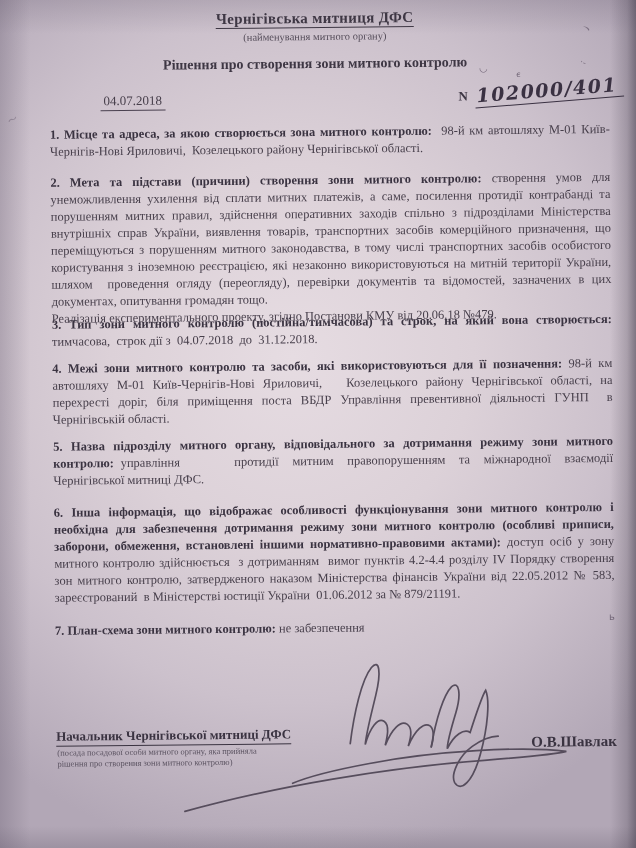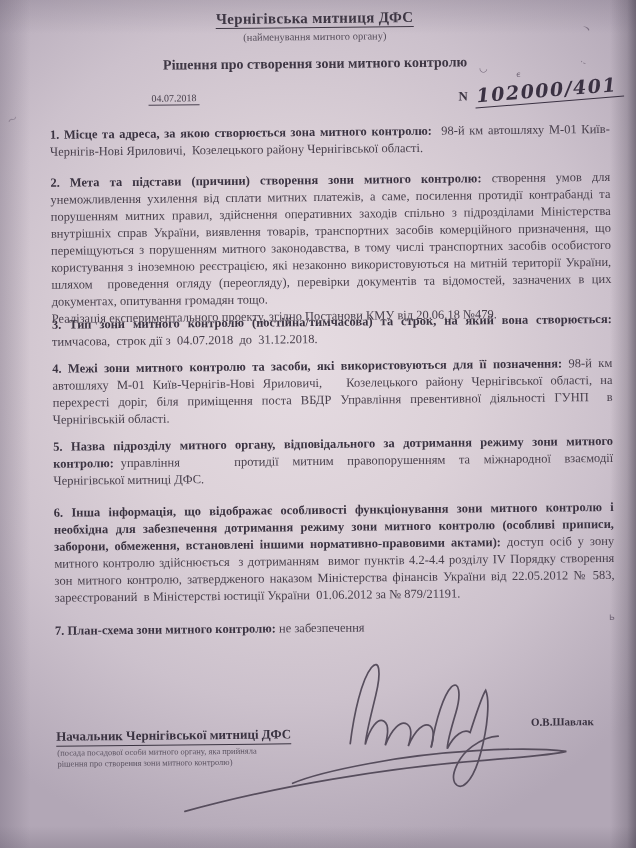--- a/index.html
+++ b/index.html
@@ -17,21 +17,21 @@
       linear-gradient(to top, rgba(80,72,88,0.22) 0px, rgba(80,72,88,0) 22px),
       radial-gradient(ellipse 75% 60% at 46% 42%, #e6dce2 0%, #dcd1d8 38%, #ccc1cc 68%, #b2a7b6 100%);
   }
   .content{position:absolute;inset:0;transform:rotate(-0.6deg);transform-origin:50% 40%;}
   .abs{position:absolute;}
   .center{left:0;right:0;text-align:center;}
   .org{top:10px;font-weight:bold;font-size:15px;letter-spacing:0.3px;color:#3e3744;}
   .org span{border-bottom:1.6px solid #3e3744;padding-bottom:1px;}
   .caption-sm{top:31px;font-size:10.5px;color:#554d5a;}
   .doc-title{top:56px;font-weight:bold;font-size:14px;color:#3e3744;}
-  .date{left:103px;top:91px;font-size:10px;border-bottom:1.2px solid #4a4150;padding:0 3px 1px 3px;margin-left:48px;}
+  .date{left:103px;top:91px;font-size:13px;border-bottom:1.2px solid #4a4150;padding:0 3px 1px 3px;}
   .num-label{left:461px;top:90px;font-size:13px;font-weight:bold;color:#3e3744;}
   .num-value{
     left:477px;top:81px;font-size:19px;line-height:22px;
     font-family:"DejaVu Serif", serif;font-style:italic;font-weight:bold;
     color:#3a3142;letter-spacing:1.5px;
     transform:rotate(-4deg);
     border-bottom:1.6px solid #3a3142;padding:0 6px 1px 2px;
   }
   .para{
     left:52px;width:560px;
@@ -41,21 +41,21 @@
   .para b{color:#3a3341;}
   .ptxt{white-space:pre-wrap;}
   .p1{top:124px;} .p2{top:172px;} .p3{top:314px;} .p4{top:358px;}
   .p5{top:436px;} .p6{top:502px;} .p7{top:620px;}
   .footer-title{
     left:52px;top:726px;font-weight:bold;font-size:13px;color:#3a3341;
     border-bottom:1.5px solid #3a3341;padding-bottom:1px;
   }
   .footer-cap{left:53px;font-size:8.5px;color:#5a5260;line-height:11px;}
   .cap1{top:745px;} .cap2{top:756px;}
-  .signer{left:527px;top:718px;font-weight:bold;font-size:11px;color:#3a3341;}
+  .signer{left:527px;top:736px;font-weight:bold;font-size:15px;color:#3a3341;}
   .sig-svg{left:150px;top:652px;}
   .pen-mark{position:absolute;color:#55495c;font-family:"DejaVu Sans",sans-serif;}
   .mk1{left:482px;top:64px;font-size:10px;transform:rotate(8deg);opacity:.75;}
   .mk2{left:519px;top:72px;font-size:8px;opacity:.8;}
   .mk3{left:583px;top:60px;font-size:9px;opacity:.55;transform:rotate(20deg);}
   .mk4{left:584px;top:24px;font-size:11px;opacity:.6;transform:rotate(-12deg);}
   .mk5{left:606px;top:614px;font-size:10px;opacity:.7;}
   .mk6{left:10px;top:110px;font-size:10px;opacity:.35;transform:rotate(-30deg);}
 </style>
 </head>

